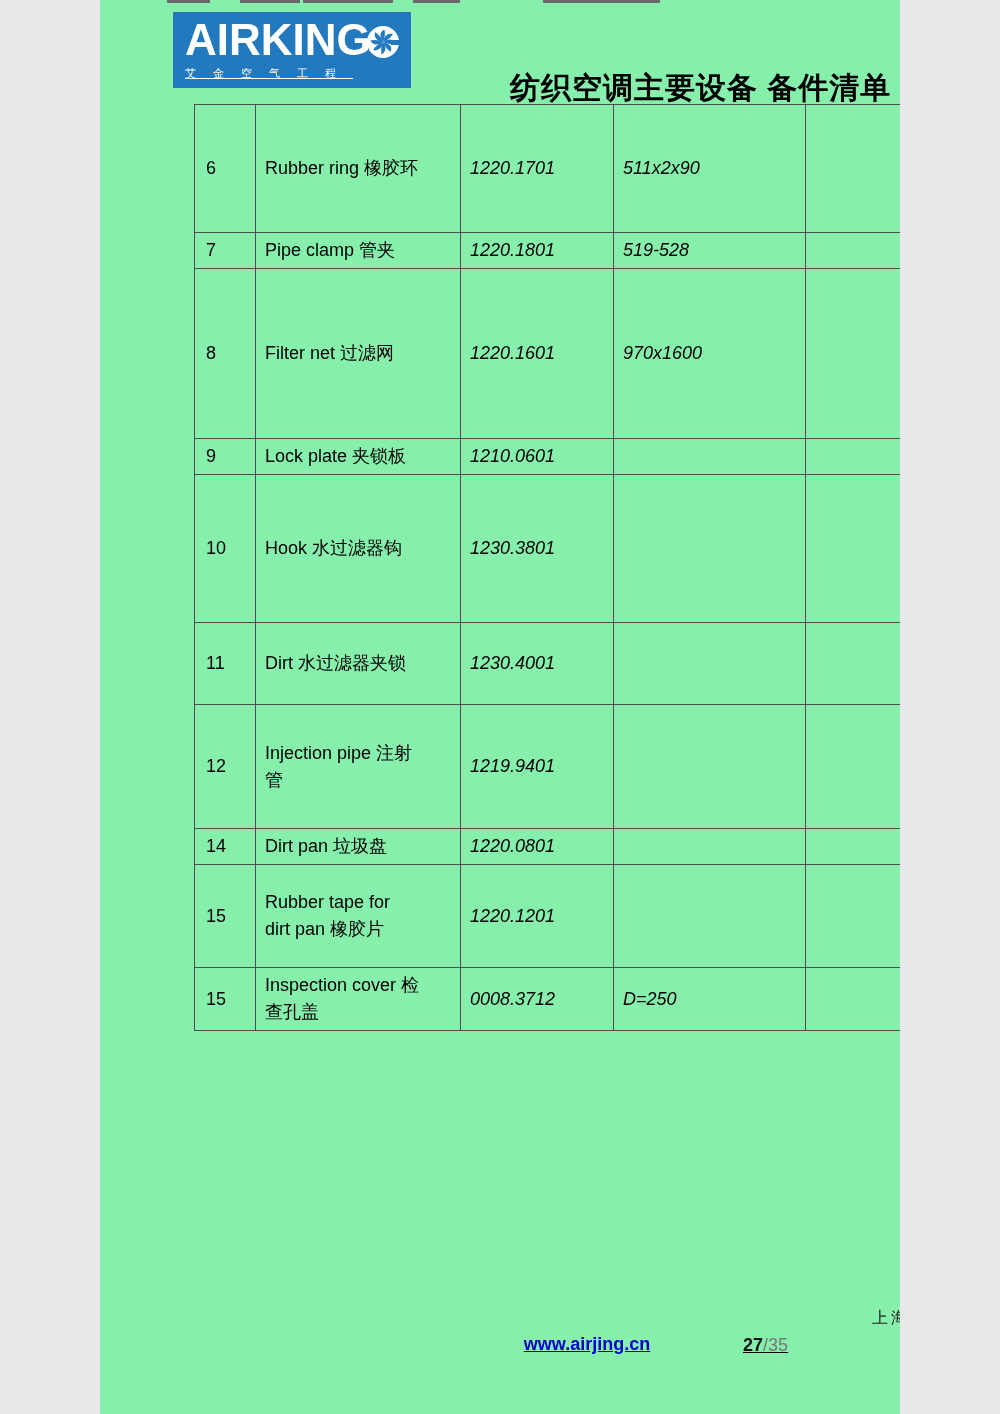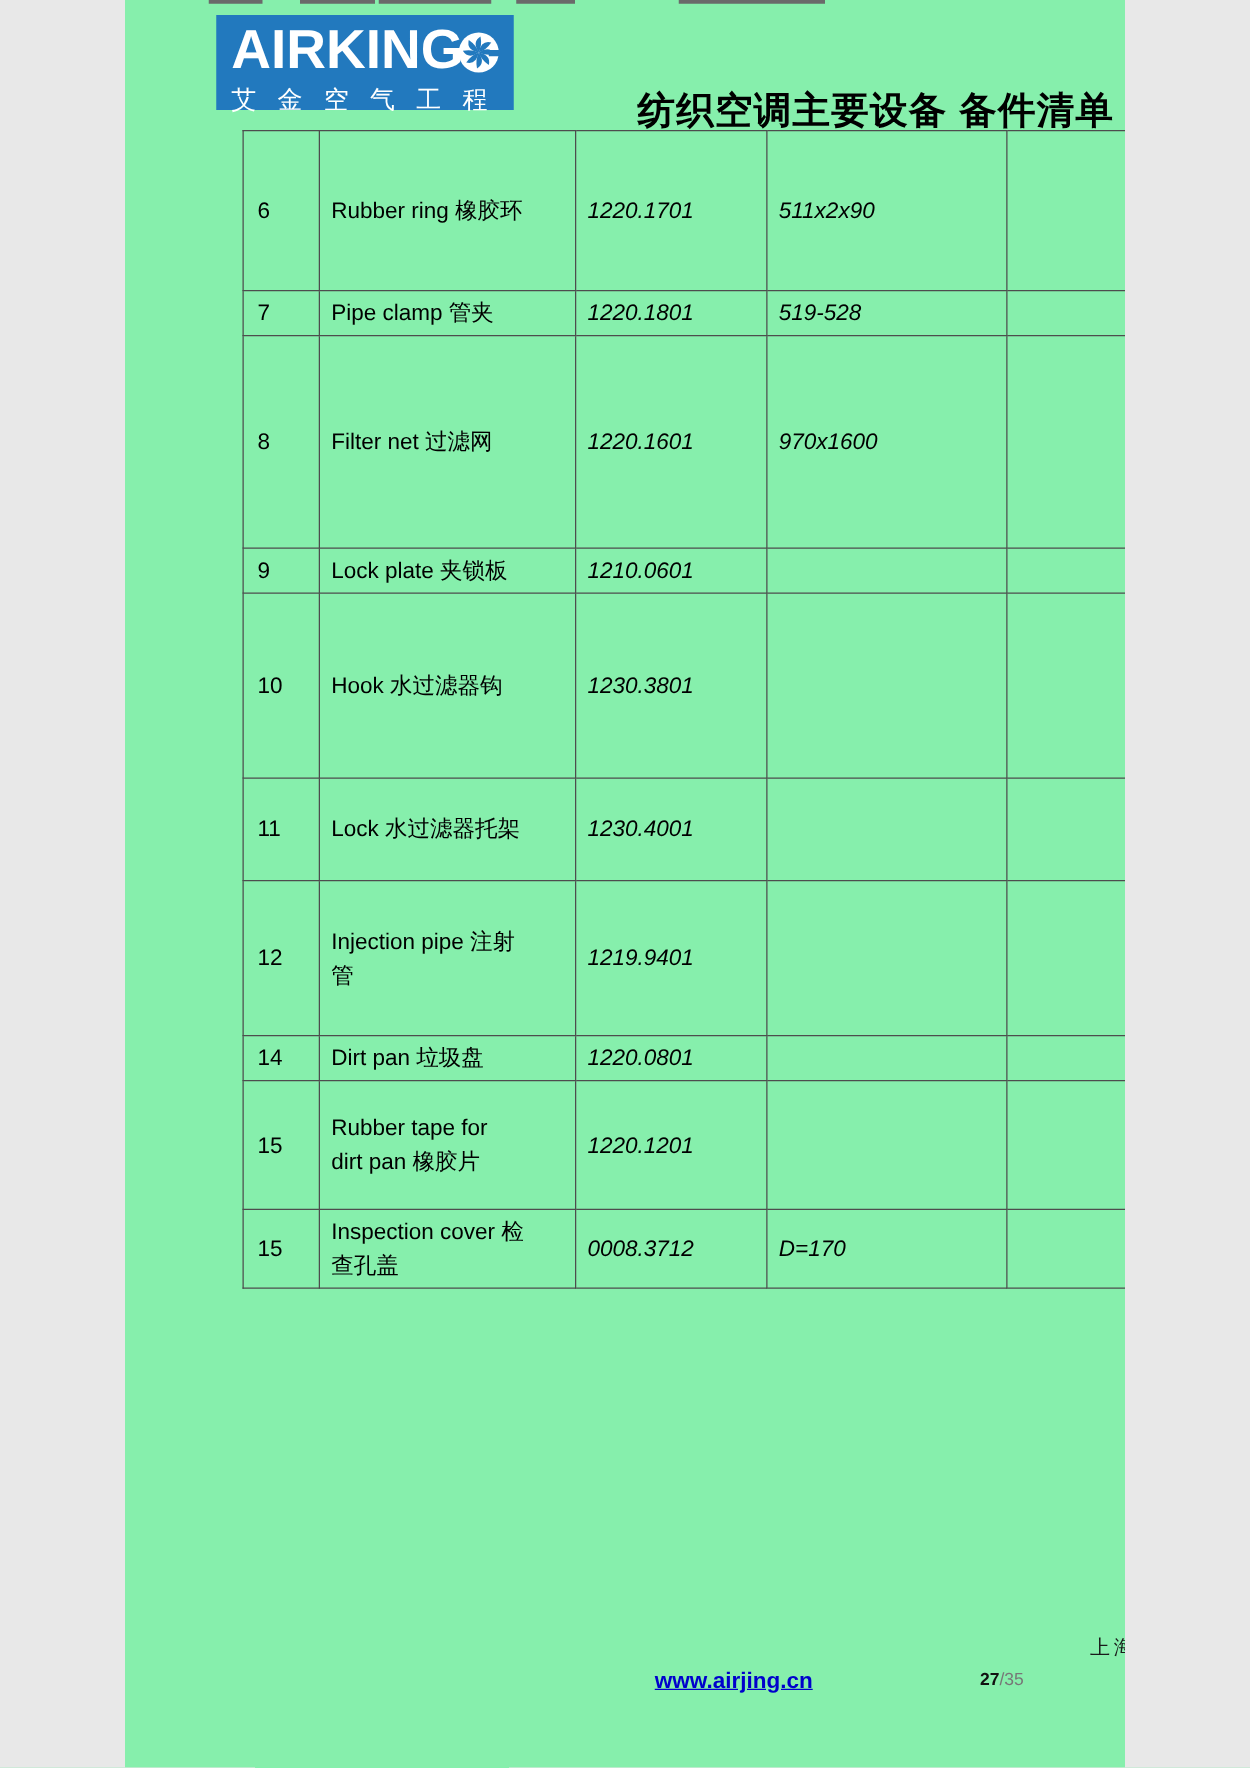--- a/index.html
+++ b/index.html
@@ -15,21 +15,21 @@
     position:absolute;left:73px;top:12px;width:238px;height:76px;
     background:#2279be;color:#fff;box-sizing:border-box;padding:2px 12px 0 12px;
   }
   .logo-row1{position:relative;height:52px;}
   .logo-brand{
     font-size:44px;font-weight:700;letter-spacing:0px;line-height:52px;
     white-space:nowrap;
   }
   .fan{position:absolute;right:-2px;top:10px;width:36px;height:36px;}
   .logo-zh{
-    margin-top:0px;font-size:20px;letter-spacing:17px;white-space:nowrap;
+    margin-top:0px;font-size:11px;letter-spacing:17px;white-space:nowrap;text-decoration:underline;
   }
   .page-title{
     position:absolute;left:410px;top:68px;
     font-size:30px;font-weight:700;letter-spacing:1px;white-space:nowrap;
   }
   
   table.parts{
     position:absolute;left:94px;top:104px;
     border-collapse:collapse;table-layout:fixed;
     width:896px;
@@ -52,21 +52,21 @@
   .footer{position:absolute;left:0;top:1308px;width:1000px;}
   .footer-company{
     text-align:right;font-family:"Liberation Serif",serif;
     font-size:16px;letter-spacing:3px;color:#1a1a1a;
   }
   .footer-line2{position:relative;text-align:center;margin-top:5px;left:-13px;}
   .footer-link{
     font-size:18px;font-weight:700;color:#0000cc;text-decoration:underline;
     cursor:pointer;
   }
-  .page-number{position:absolute;left:684px;top:27px;font-size:14px;white-space:nowrap;}
+  .page-number{position:absolute;left:643px;top:27px;font-size:18px;white-space:nowrap;text-decoration:underline;}
   .pn-current{font-weight:700;color:#111;}
   .pn-total{font-weight:400;color:#777;}
 </style>
 </head>
 <body>
 
 <div class="page">
 
   <div class="artifact" style="left:67px;width:43px;"></div>
   <div class="artifact" style="left:140px;width:60px;"></div>
@@ -180,21 +180,21 @@
               <rect x="117" y="36" width="24" height="36" rx="9" fill="#97979d"></rect>
             </g>
             <path d="M114 44 C 58 36 36 62 44 88 C 51 110 82 112 96 96" stroke="#33333a" stroke-width="26" fill="none" stroke-linecap="round"></path>
             <path d="M112 42 C 66 38 46 58 50 82" stroke="#55555e" stroke-width="5" fill="none" stroke-linecap="round"></path>
           </svg>
         </td>
       </tr>
 
       <tr style="height:82px">
         <td class="c-num">11</td>
-        <td class="c-name">Lock 水过滤器托架</td>
+        <td class="c-name">Dirt 水过滤器夹锁</td>
         <td class="c-part">1230.4001</td>
         <td class="c-dims"></td>
         <td class="c-empty"></td>
         <td class="c-img">
           <svg width="190" height="78" viewBox="0 0 190 78">
             <rect x="3" y="1" width="184" height="76" fill="#c8c6c2"></rect>
             <path d="M16 62 C 38 44 76 30 108 27" stroke="#6e6e74" stroke-width="17" fill="none" stroke-linecap="round"></path>
             <path d="M16 60 C 38 42 76 28 108 25" stroke="#a8a8ac" stroke-width="12" fill="none" stroke-linecap="round"></path>
             <g transform="rotate(6 122 16)">
               <rect x="100" y="7" width="46" height="16" rx="7" fill="#97979c" stroke="#6e6e74" stroke-width="1.5"></rect>
@@ -256,21 +256,21 @@
             <path d="M30 52 C 40 38 62 32 96 30 C 140 28 160 34 165 44" stroke="#a06a44" stroke-width="4" fill="none"></path>
             <path d="M22 50 L 34 40 L 34 58 Z" fill="#6e4226"></path>
           </svg>
         </td>
       </tr>
 
       <tr style="height:58px">
         <td class="c-num">15</td>
         <td class="c-name">Inspection cover 检查孔盖</td>
         <td class="c-part">0008.3712</td>
-        <td class="c-dims">D=170</td>
+        <td class="c-dims">D=250</td>
         <td class="c-empty"></td>
         <td class="c-img"></td>
       </tr>
 
     </tbody>
   </table>
 
   <div class="footer">
     <div class="footer-company">上海艾金空气设备有限公司</div>
     <div class="footer-line2">

